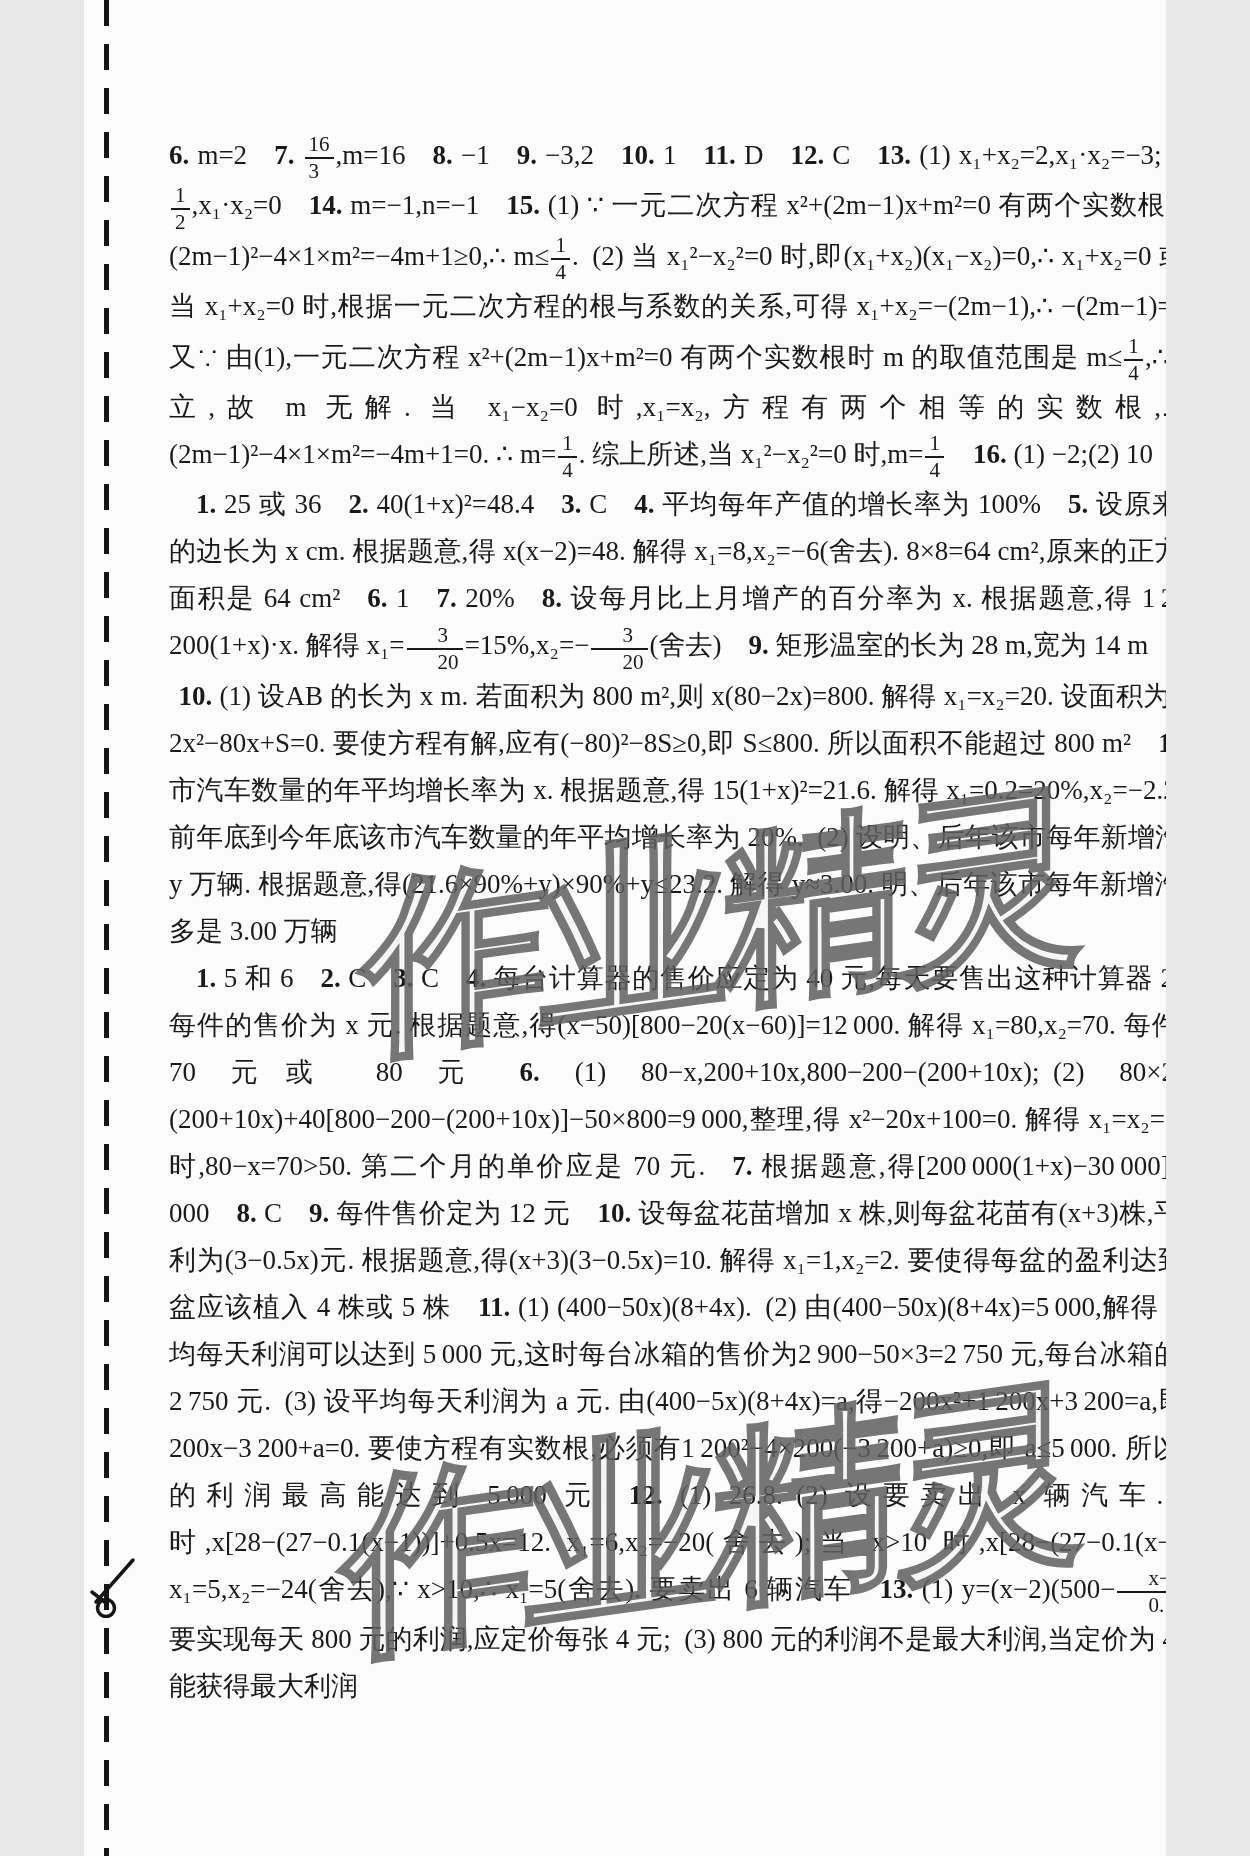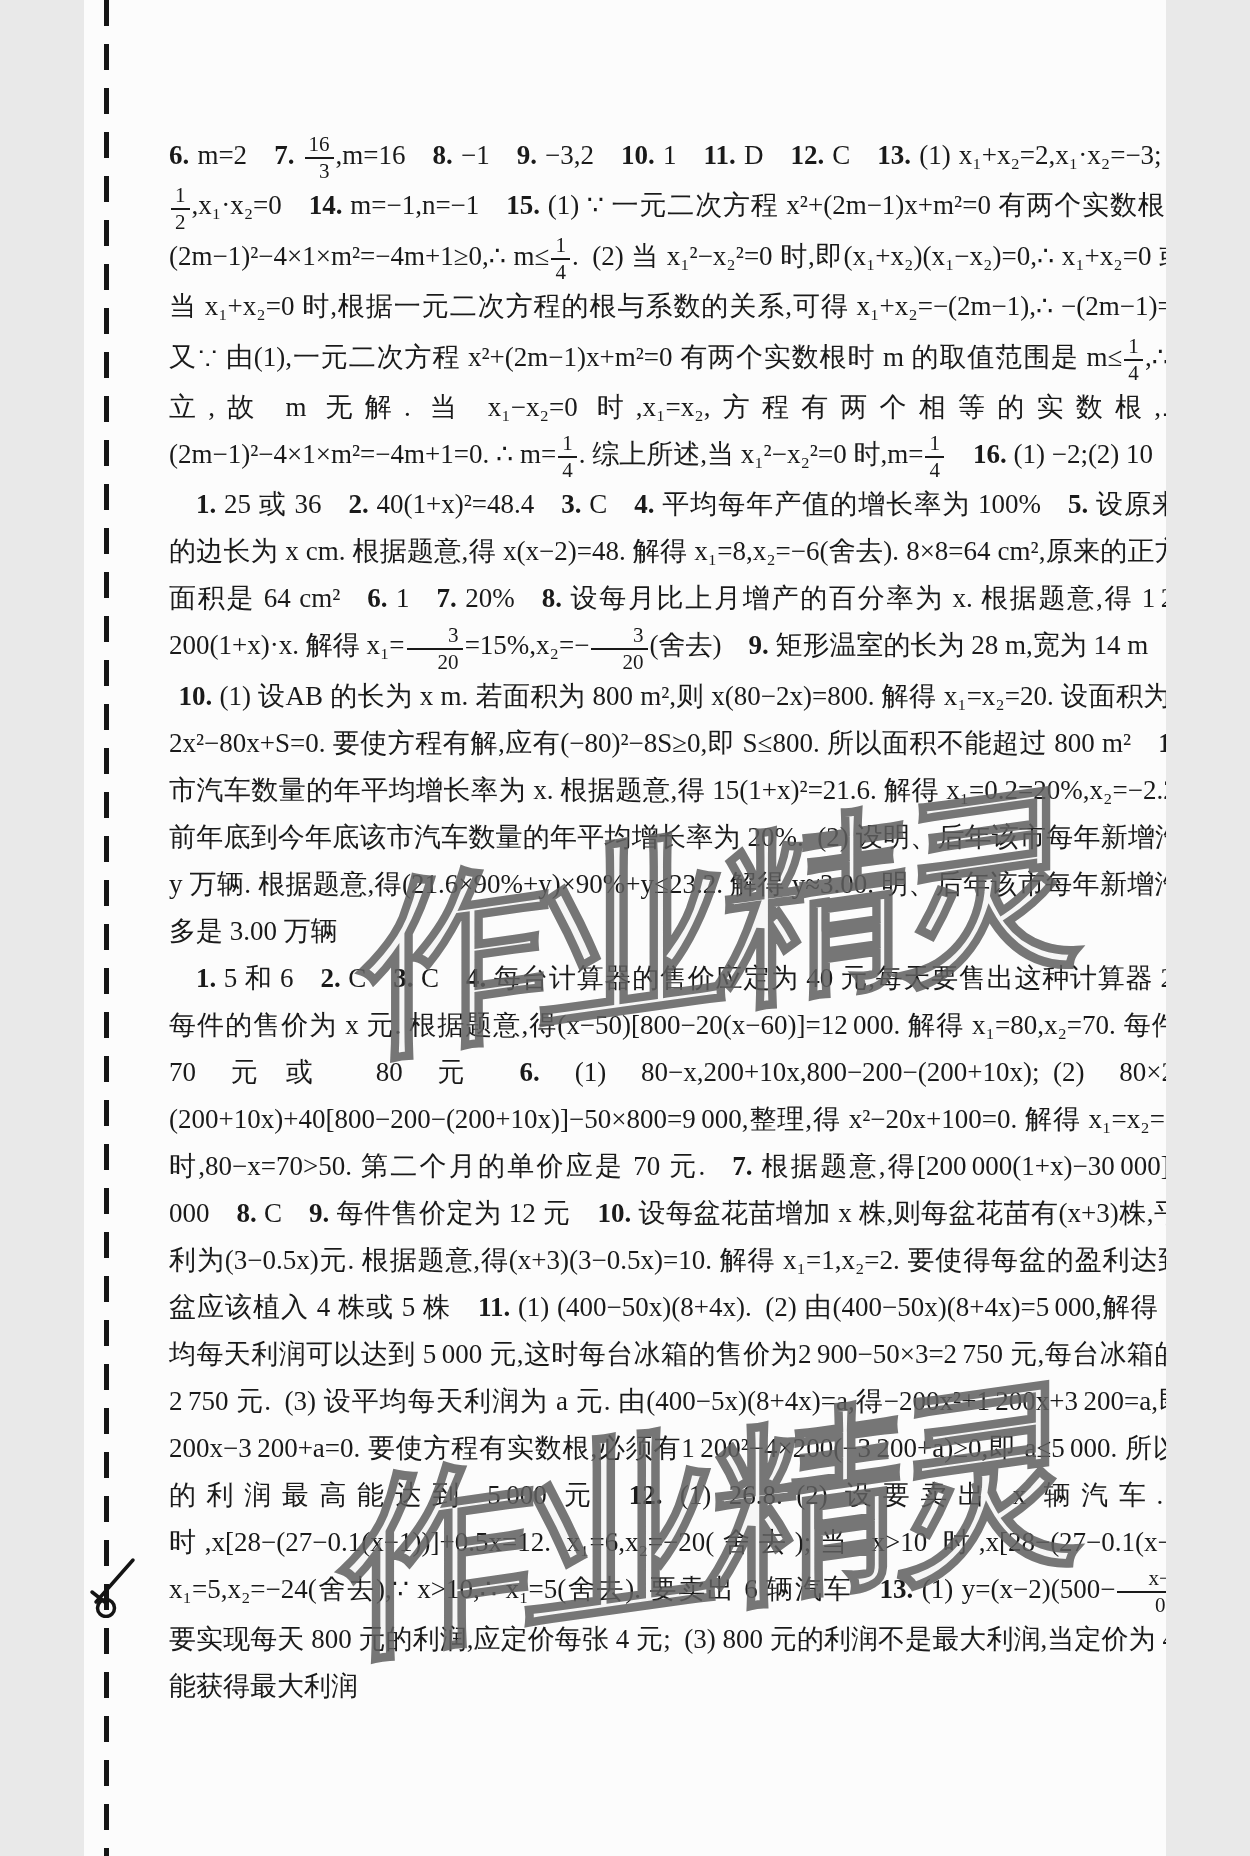--- a/index.html
+++ b/index.html
@@ -18,21 +18,21 @@
     font-size:27px;line-height:47px;text-align:justify;
   }
   .para{margin:0;}
   .qnum{font-weight:bold;}
   .heading{
     font-family:"Liberation Sans","DejaVu Sans",sans-serif;
     font-weight:bold;font-size:28px;line-height:47px;margin:4px 0 2px 0;text-align:left;
   }
   .heading .hnum{margin-right:26px;}
   .frac{
-    display:inline-block;vertical-align:-0.68em;text-align:right;
+    display:inline-block;vertical-align:-0.68em;text-align:left;
     line-height:1.0;font-size:0.78em;margin:0 2px;
   }
   .frac .num{display:block;border-bottom:2px solid #1a1a1a;padding:0 4px 2px;}
   .frac .den{display:block;padding:2px 4px 0;}
   .watermark{
     position:absolute;font-family:"Liberation Sans","DejaVu Sans",sans-serif;
     font-weight:bold;white-space:nowrap;pointer-events:none;
     color:rgba(0,0,0,0.03);-webkit-text-stroke:2.5px #5f5f5f;
     letter-spacing:-10px;opacity:0.85;transform:rotate(-8deg) skewX(-8deg);
   }

